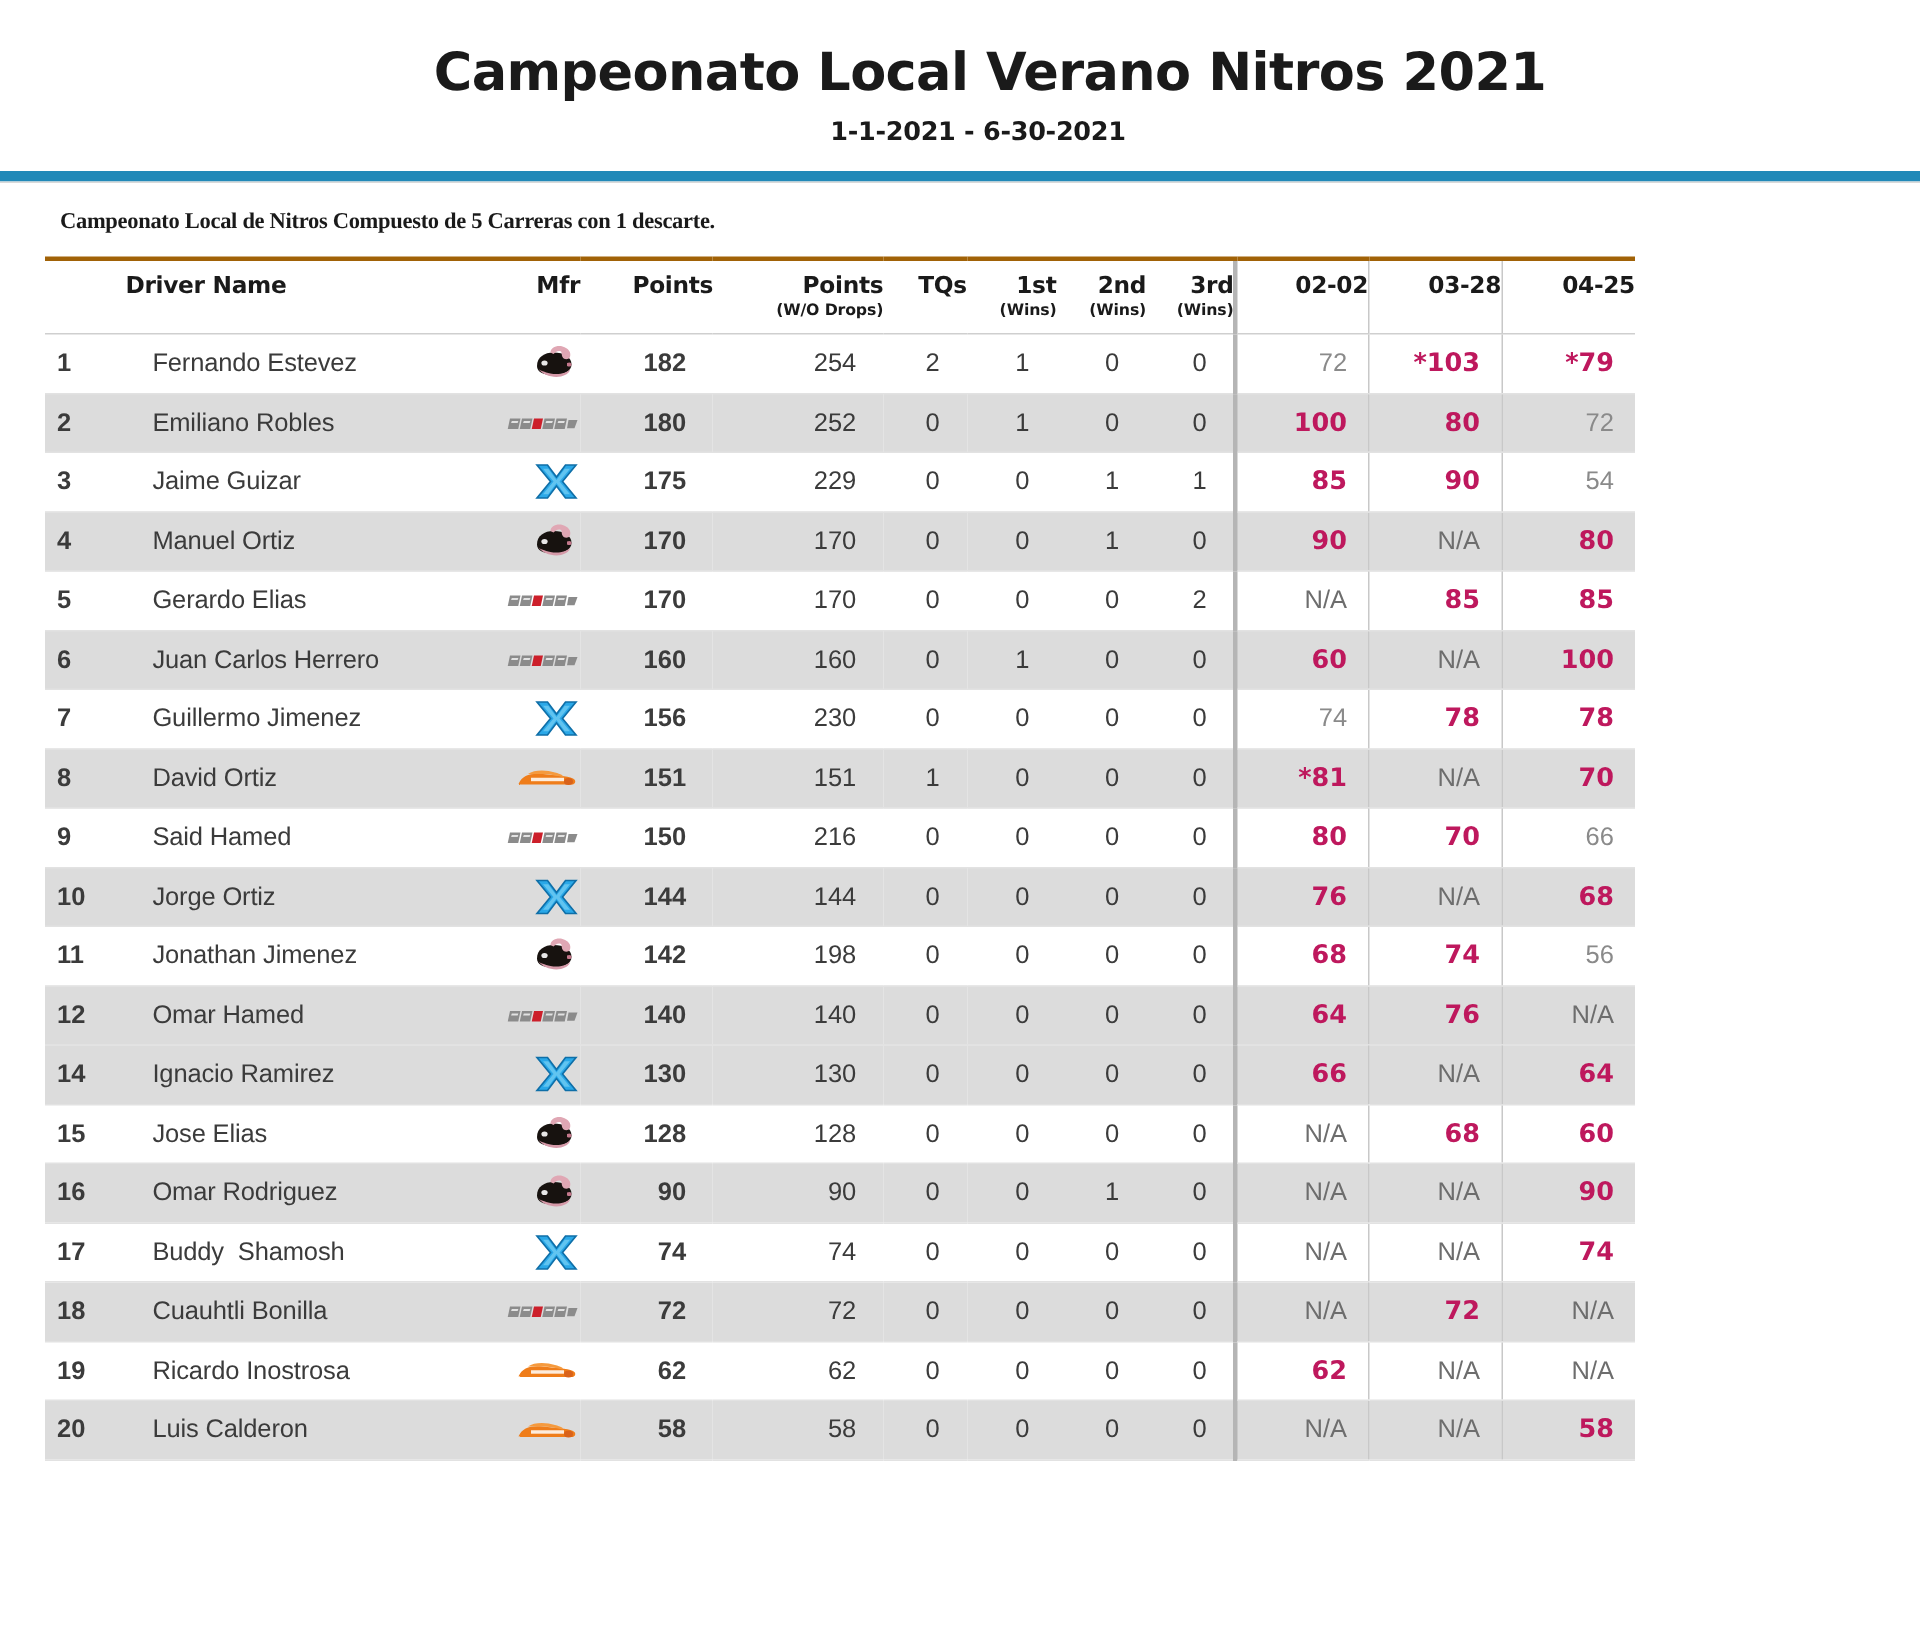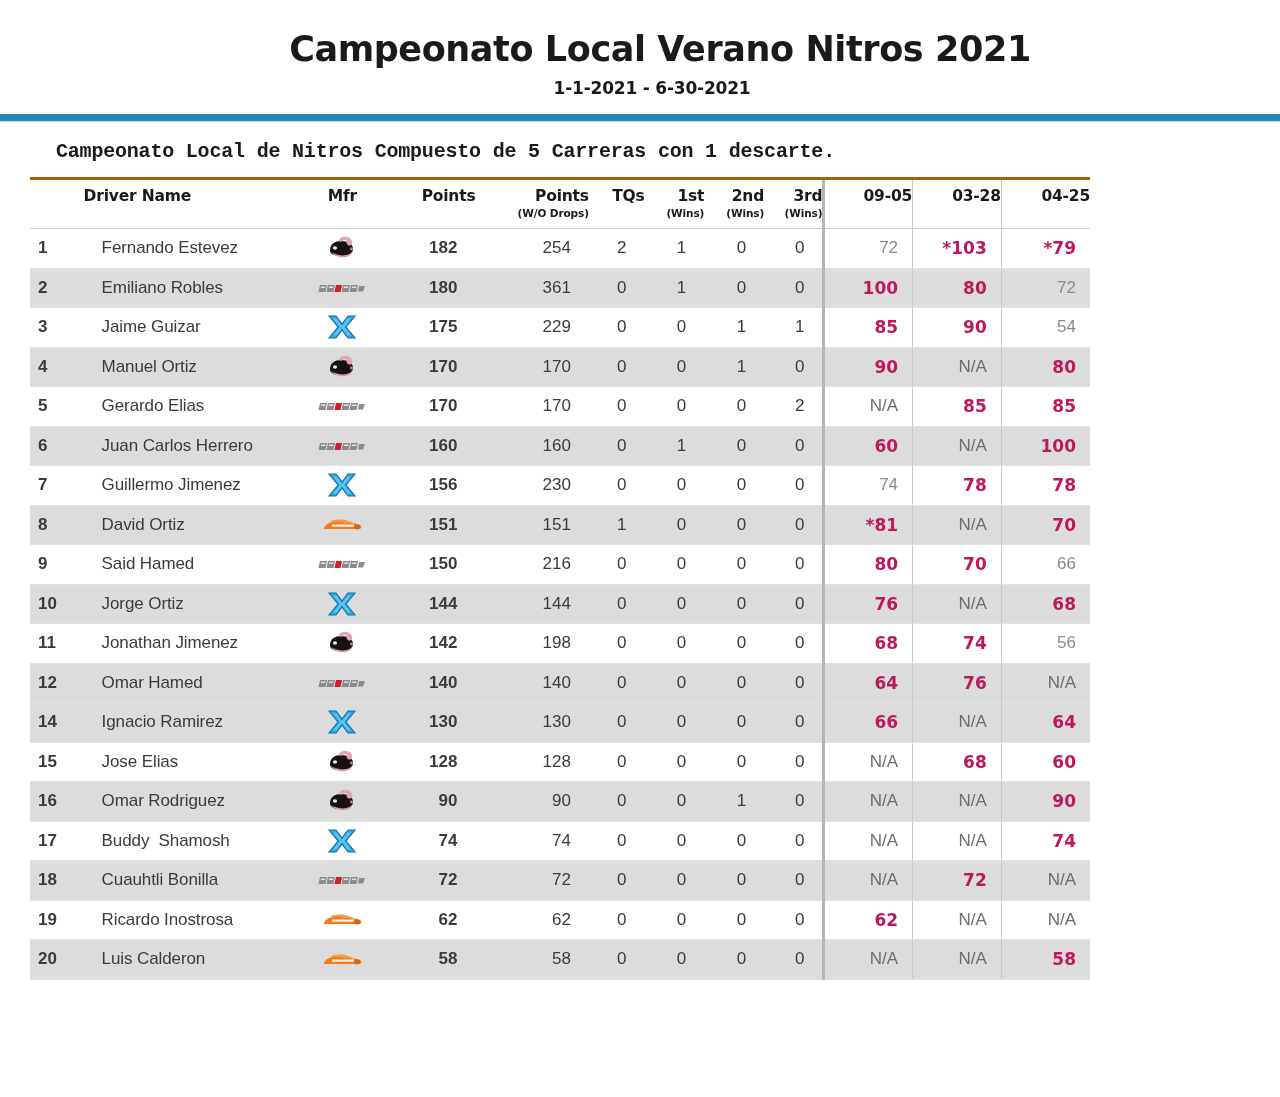--- a/index.html
+++ b/index.html
@@ -53,23 +53,23 @@
     width: 1280px;
     background: #2189b8;
   }
   .thin-rule {
     height: 1px;
     width: 1280px;
     background: #d9d9d9;
   }
 
   .intro-line {
-    margin: 18px 0 0 56px;
-    font-family: Liberation Mono, monospace;
-    font-size: 20px;
+    margin: 18px 0 0 40px;
+    font-family: Liberation Serif, serif;
+    font-size: 15px;
     font-weight: bold;
     color: #1a1a1a;
     letter-spacing: -0.2px;
   }
 
   
   .class-heading {
     display: flex;
     align-items: center;
     margin: 22px 0 0 40px;
@@ -125,21 +125,21 @@
   col.c-ptswo  { width: 110px; }
   col.c-tq     { width: 54px; }
   col.c-w      { width: 58px; }
   col.c-race   { width: 86px; }
 
   th.pos, td.pos {
     text-align: left;
     padding-left: 8px;
   }
   th.name, td.name { text-align: left; padding-left: 18px; }
-  th.mfr, td.mfr   { text-align: center; }
+  th.mfr, td.mfr   { text-align: right; }
   th.num, td.num   { text-align: right; padding-right: 18px; }
   th.race, td.race { text-align: right; padding-right: 14px; }
 
   th.race-first, td.race-first { border-left: 3px solid #b5b5b5; }
   th.race-mid, td.race-mid,
   th.race-last, td.race-last { border-left: 1px solid #c8c8c8; }
 
   table.standings tbody tr { height: 39.5px; }
   table.standings tbody tr.alt { background: #dcdcdc; }
   table.standings tbody td {
@@ -242,21 +242,21 @@
             <span class="sub">(Wins)</span>
           </th>
           <th class="num">
             <span>2nd</span>
             <span class="sub">(Wins)</span>
           </th>
           <th class="num">
             <span>3rd</span>
             <span class="sub">(Wins)</span>
           </th>
-          <th class="race race-first">09-05</th>
+          <th class="race race-first">02-02</th>
           <th class="race race-mid">03-28</th>
           <th class="race race-last">04-25</th>
         </tr>
       </thead>
       <tbody id="tbody">
           <tr>
             <td class="pos">1</td>
             <td class="name">Fernando Estevez</td>
             <td class="mfr"><span class="logo"><svg width="32" height="26" viewBox="0 0 32 26">
                   <path d="M4 15 C4 9 9 6 15 6 C22 6 27 9 27 14 C27 19 21 21 15 21 C8 21 4 19 4 15 Z" fill="#17120f"></path>
@@ -290,21 +290,21 @@
                     <path d="M41 4 L47 4 L45 9.5 L40 9.5 Z"></path>
                   </g>
                   <g fill="#ffffff" opacity="0.75">
                     <path d="M3.2 4.6 L7.6 4.6 L7.1 6 L2.7 6 Z"></path>
                     <path d="M11.2 4.6 L15.6 4.6 L15.1 6 L10.7 6 Z"></path>
                     <path d="M26.2 4.6 L30.6 4.6 L30.1 6 L25.7 6 Z"></path>
                     <path d="M34.2 4.6 L38.6 4.6 L38.1 6 L33.7 6 Z"></path>
                   </g>
                 </svg></span></td>
             <td class="num points-main">180</td>
-            <td class="num points-wo">361</td>
+            <td class="num points-wo">252</td>
             <td class="num count">0</td>
             <td class="num count">1</td>
             <td class="num count">0</td>
             <td class="num count">0</td>
             <td class="race race-first kept">100</td>
             <td class="race race-mid kept">80</td>
             <td class="race race-last dropped">72</td>
           </tr>
           <tr>
             <td class="pos">3</td>

